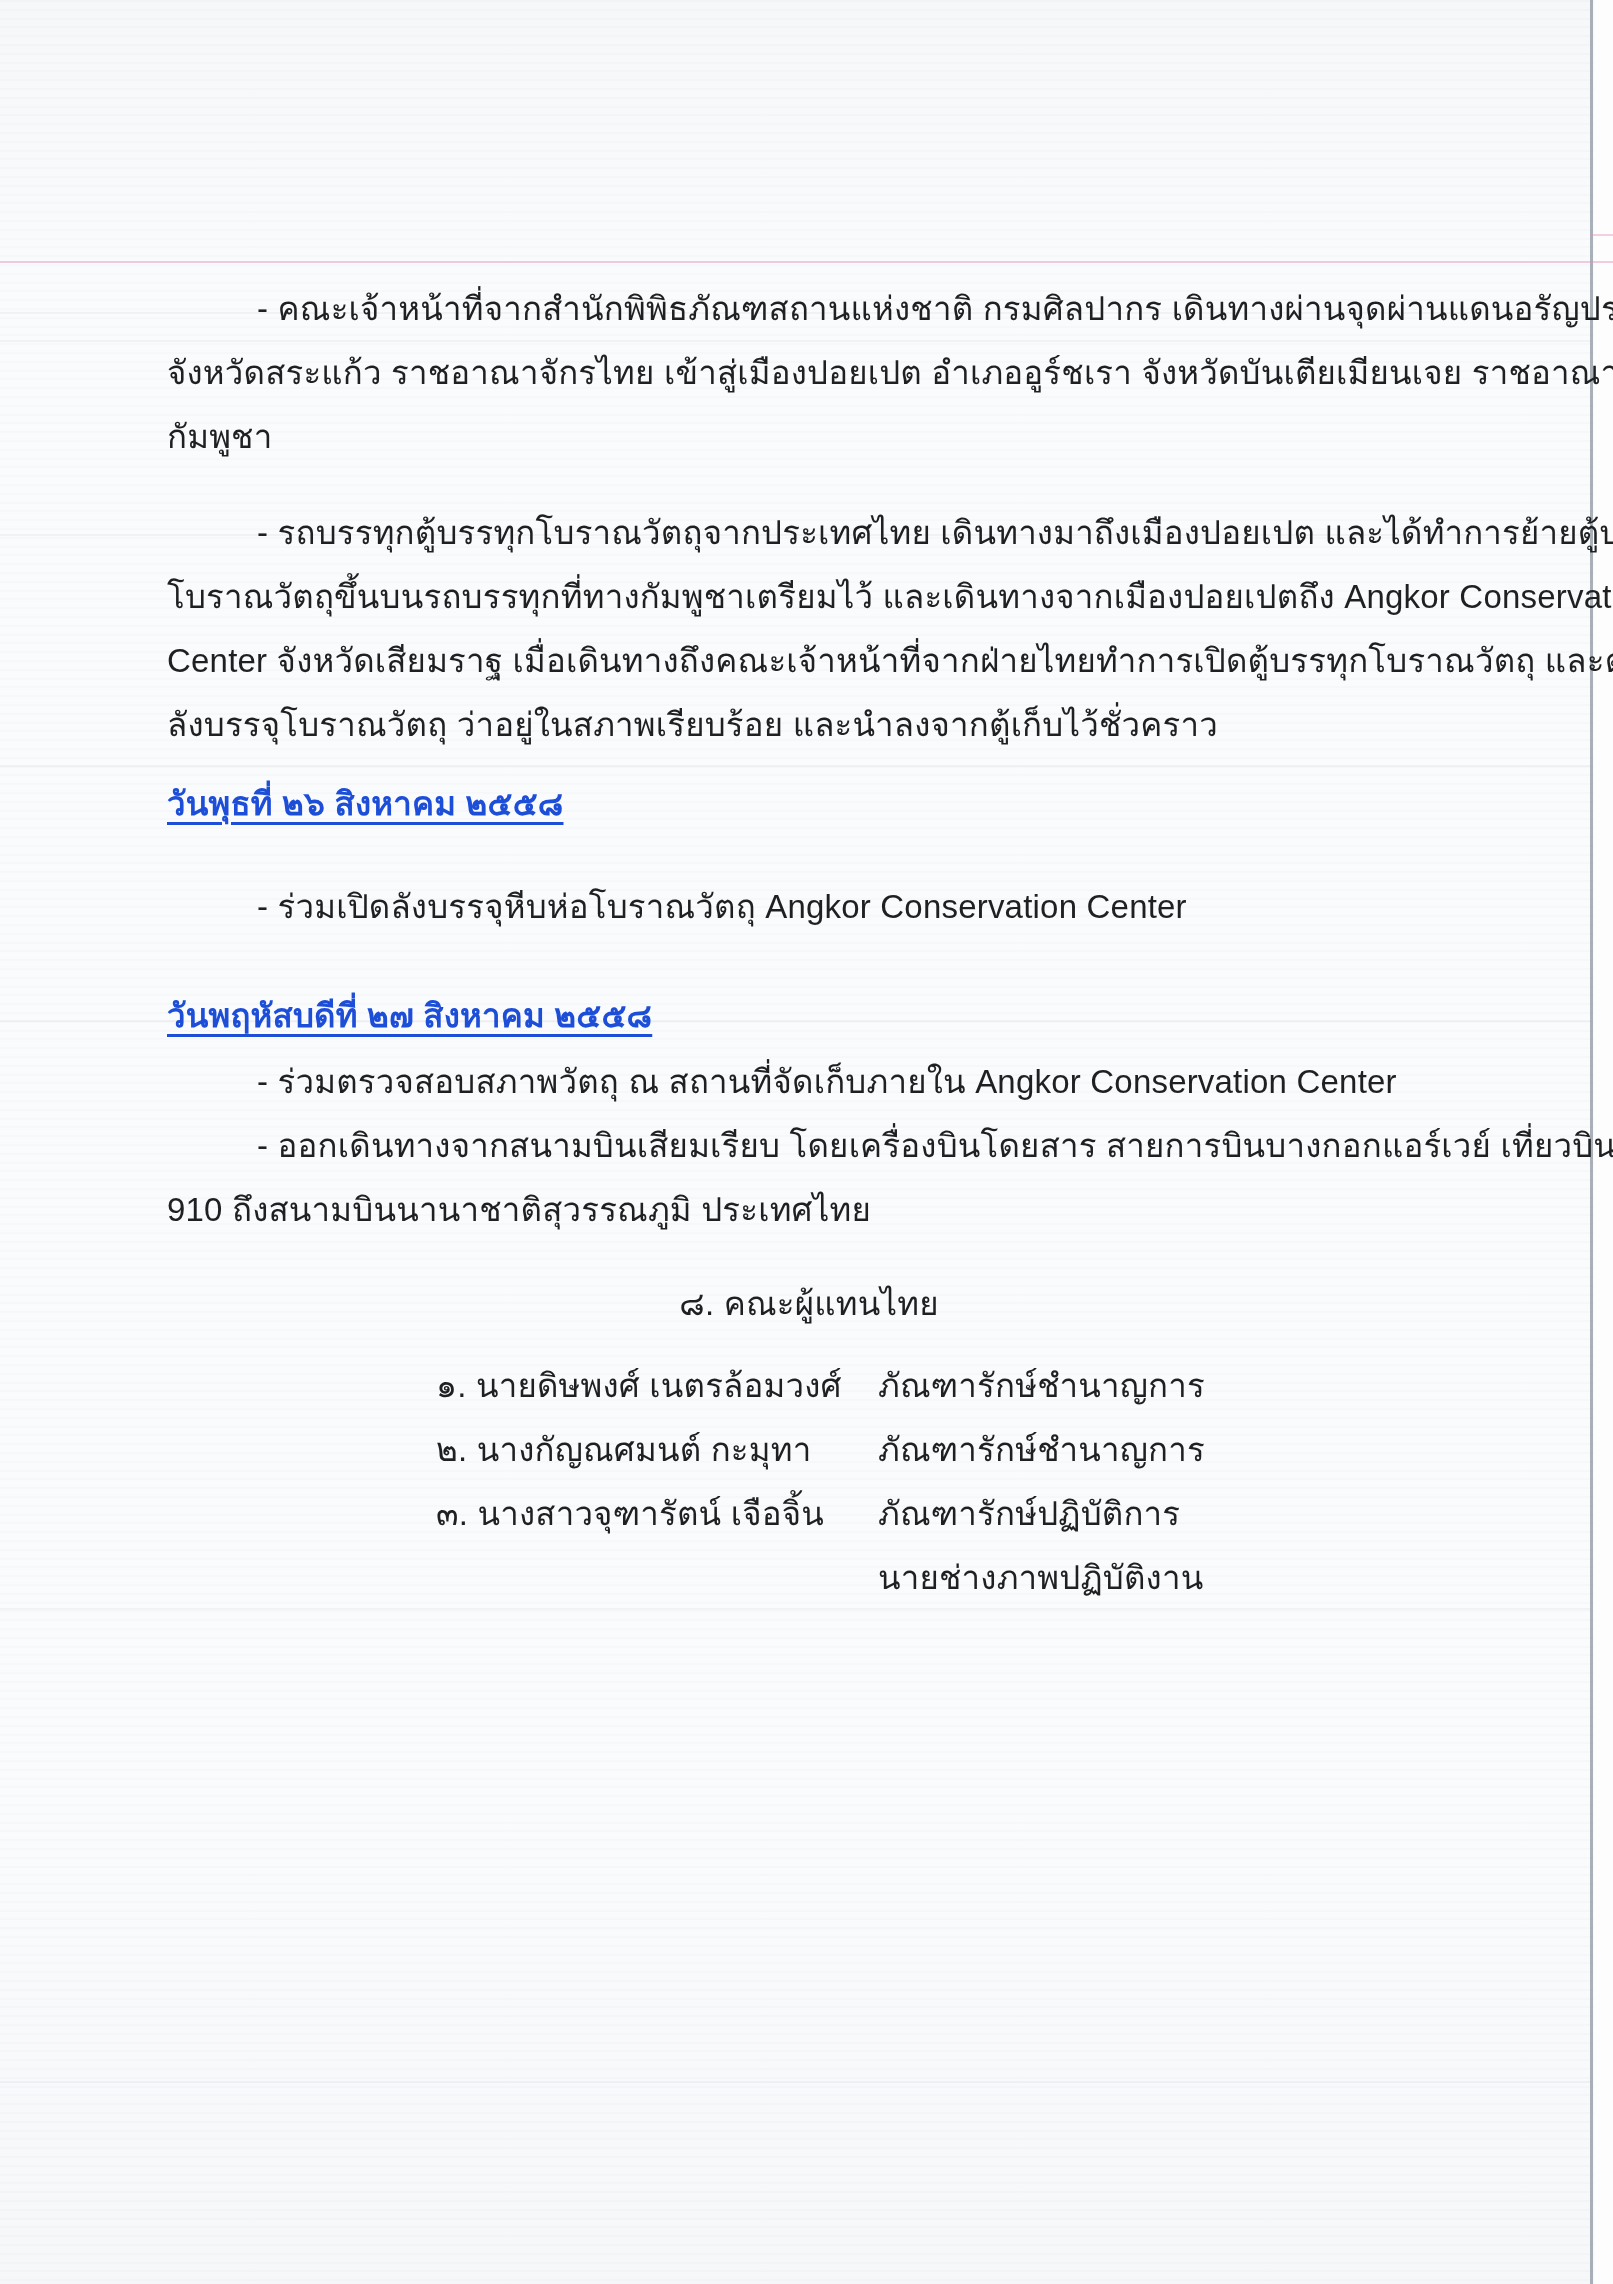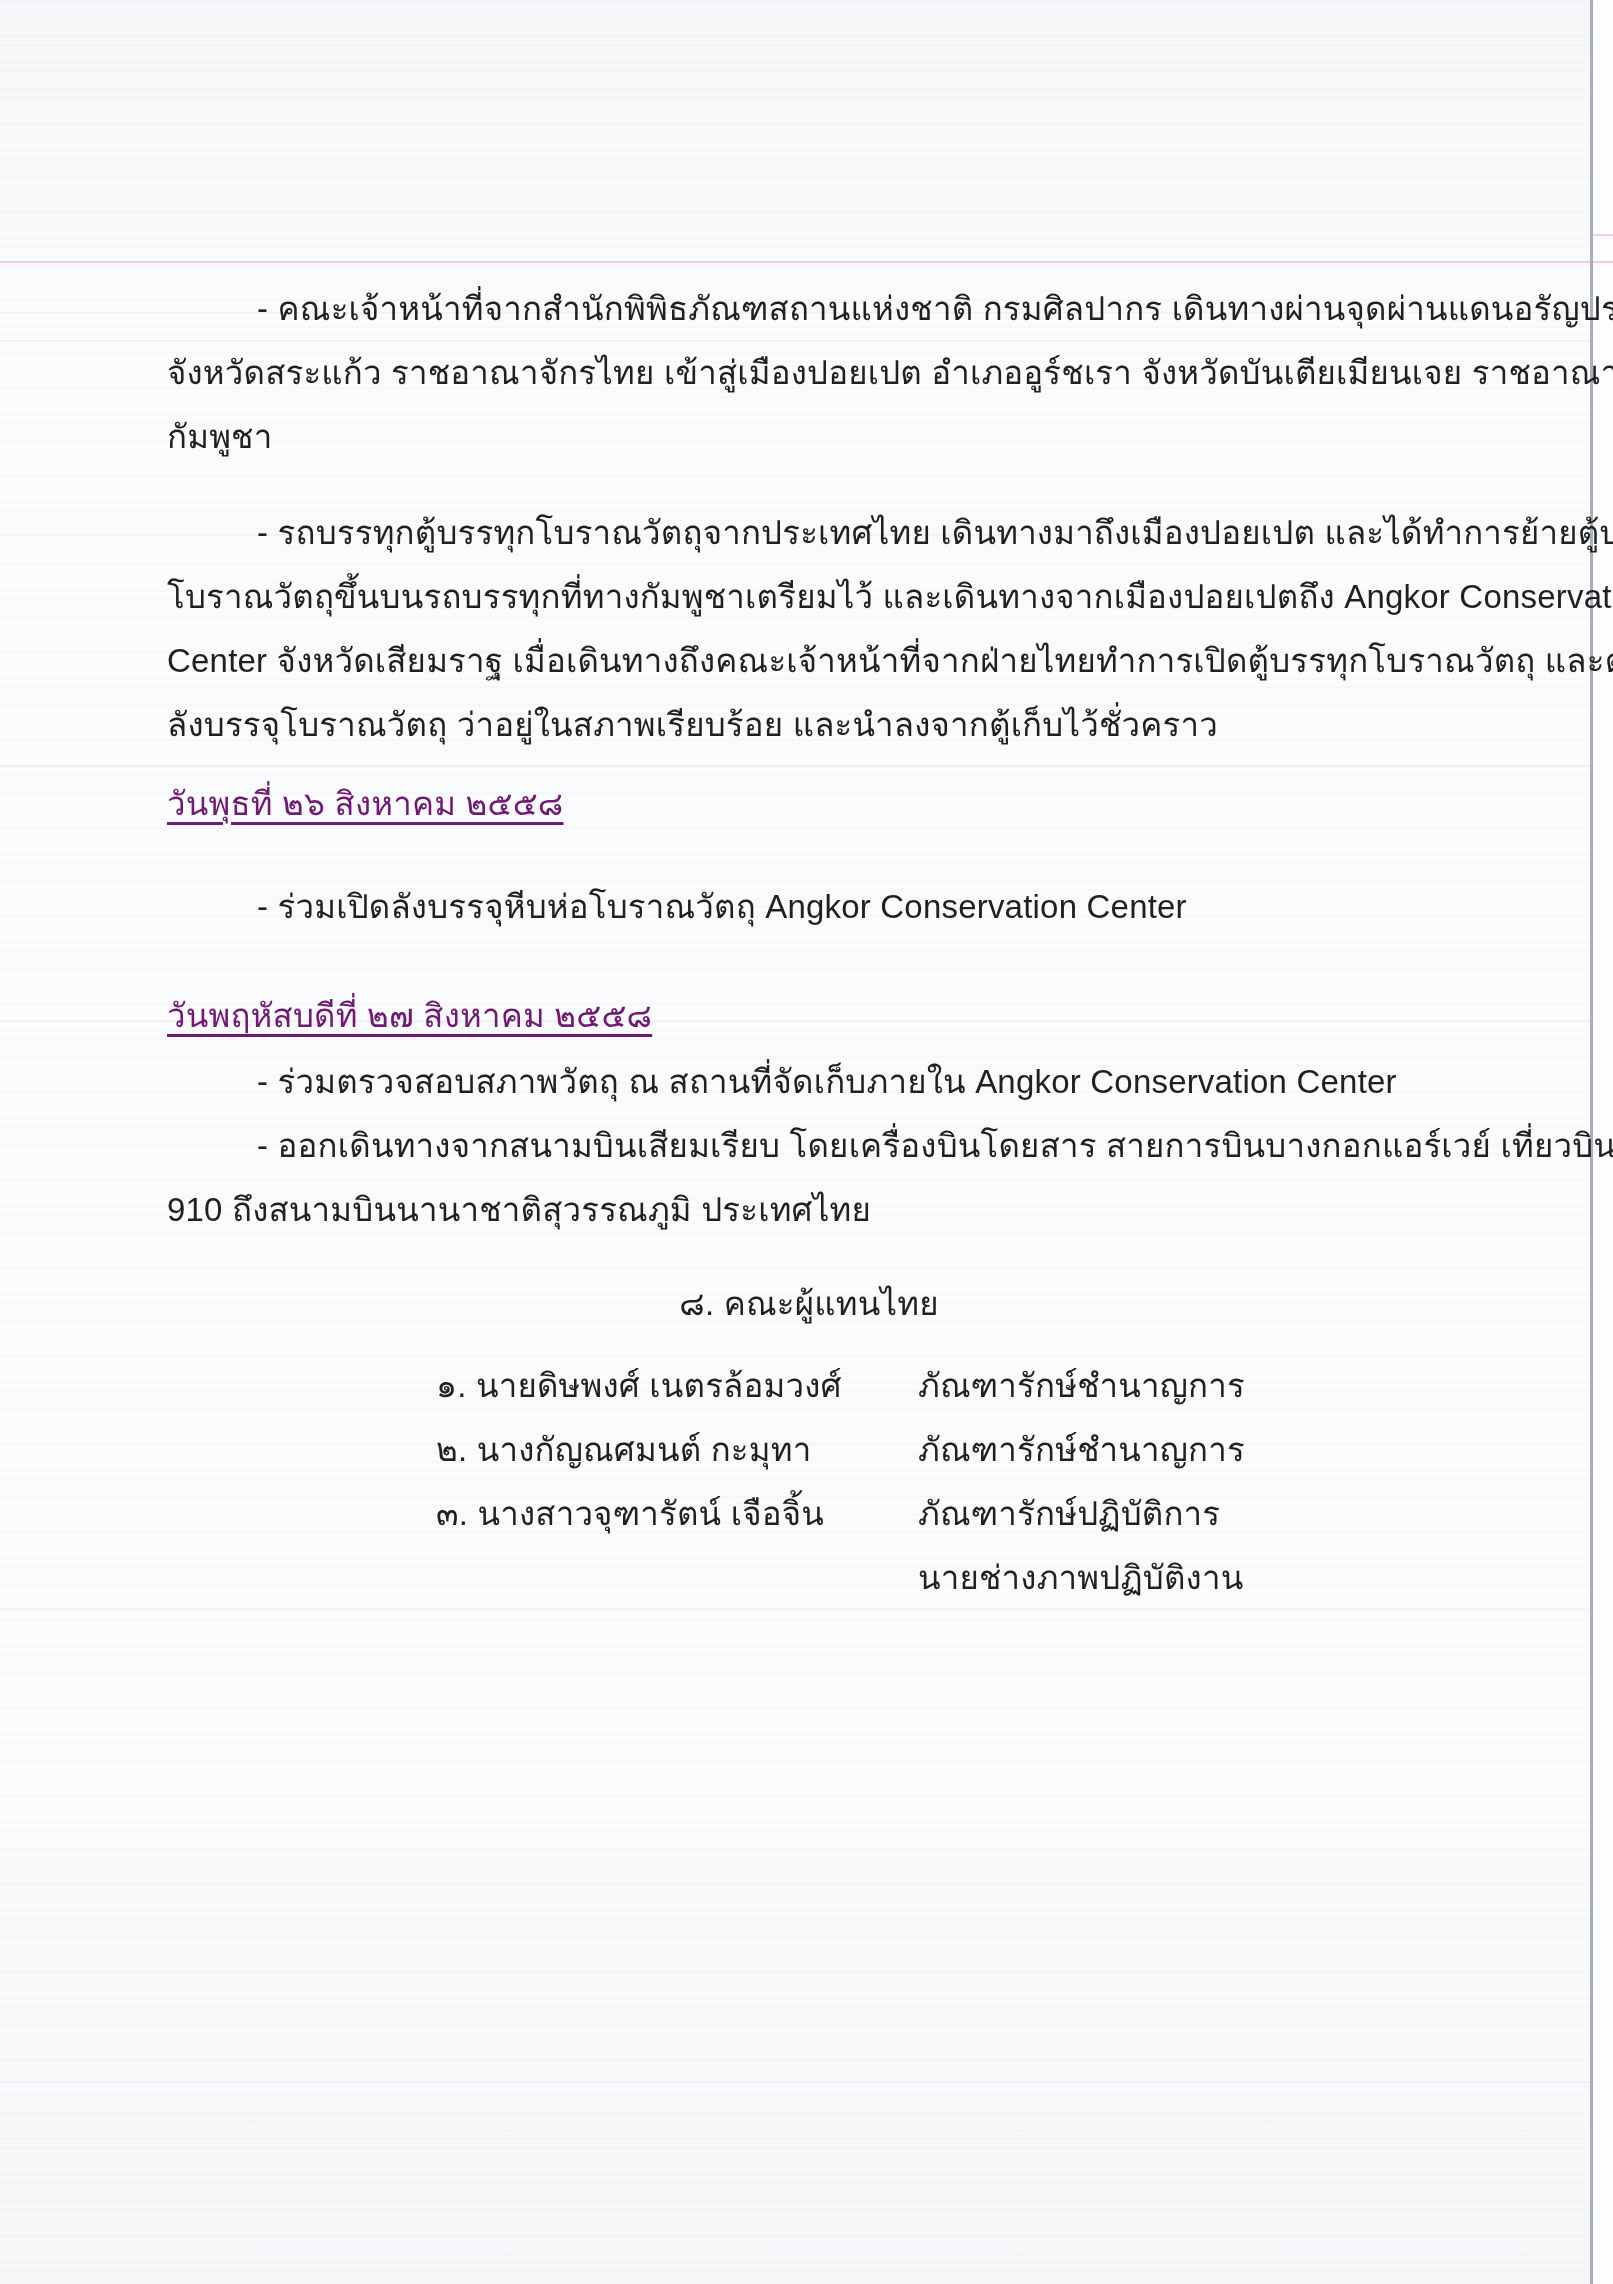--- a/index.html
+++ b/index.html
@@ -51,36 +51,36 @@
   .s4 { top: 765px; } .s5 { top: 1020px; } .s6 { top: 1608px; } .s7 { top: 2081px; }
 
   .block {
     position: absolute; left: 167px; width: 1284px;
     font-size: 33px; line-height: 64px;
     letter-spacing: 0.2px;
   }
   .line { height: 64px; white-space: nowrap; }
   .indent { padding-left: 90px; }
   .heading {
-    font-weight: normal; color: #701a75;
+    font-weight: bold; color: #1d4ed8;
     text-decoration: underline;
     text-decoration-thickness: 2.5px;
     text-underline-offset: 6.9px;
   }
   .p1 { top: 277px; }
   .p2 { top: 501px; }
   .h-wed { top: 772px; }
   .b-wed { top: 875px; }
   .h-thu { top: 984px; }
   .b-thu { top: 1050px; }
   .sec8 { top: 1272px; text-align: center; }
   .reps { top: 1354px; }
   .rep-row { position: relative; height: 64px; }
   .rep-name { position: absolute; left: 269px; white-space: nowrap; }
-  .rep-pos  { position: absolute; left: 711px; white-space: nowrap; margin-left: 40px; }
+  .rep-pos  { position: absolute; left: 711px; white-space: nowrap; }
 </style>
 </head>
 <body>
 
 <div class="page">
 
   <div class="scan-right-strip"></div>
   <div class="scan-vline"></div>
   <div class="scan-hline-main"></div>
   <div class="scan-hline-stub"></div>

